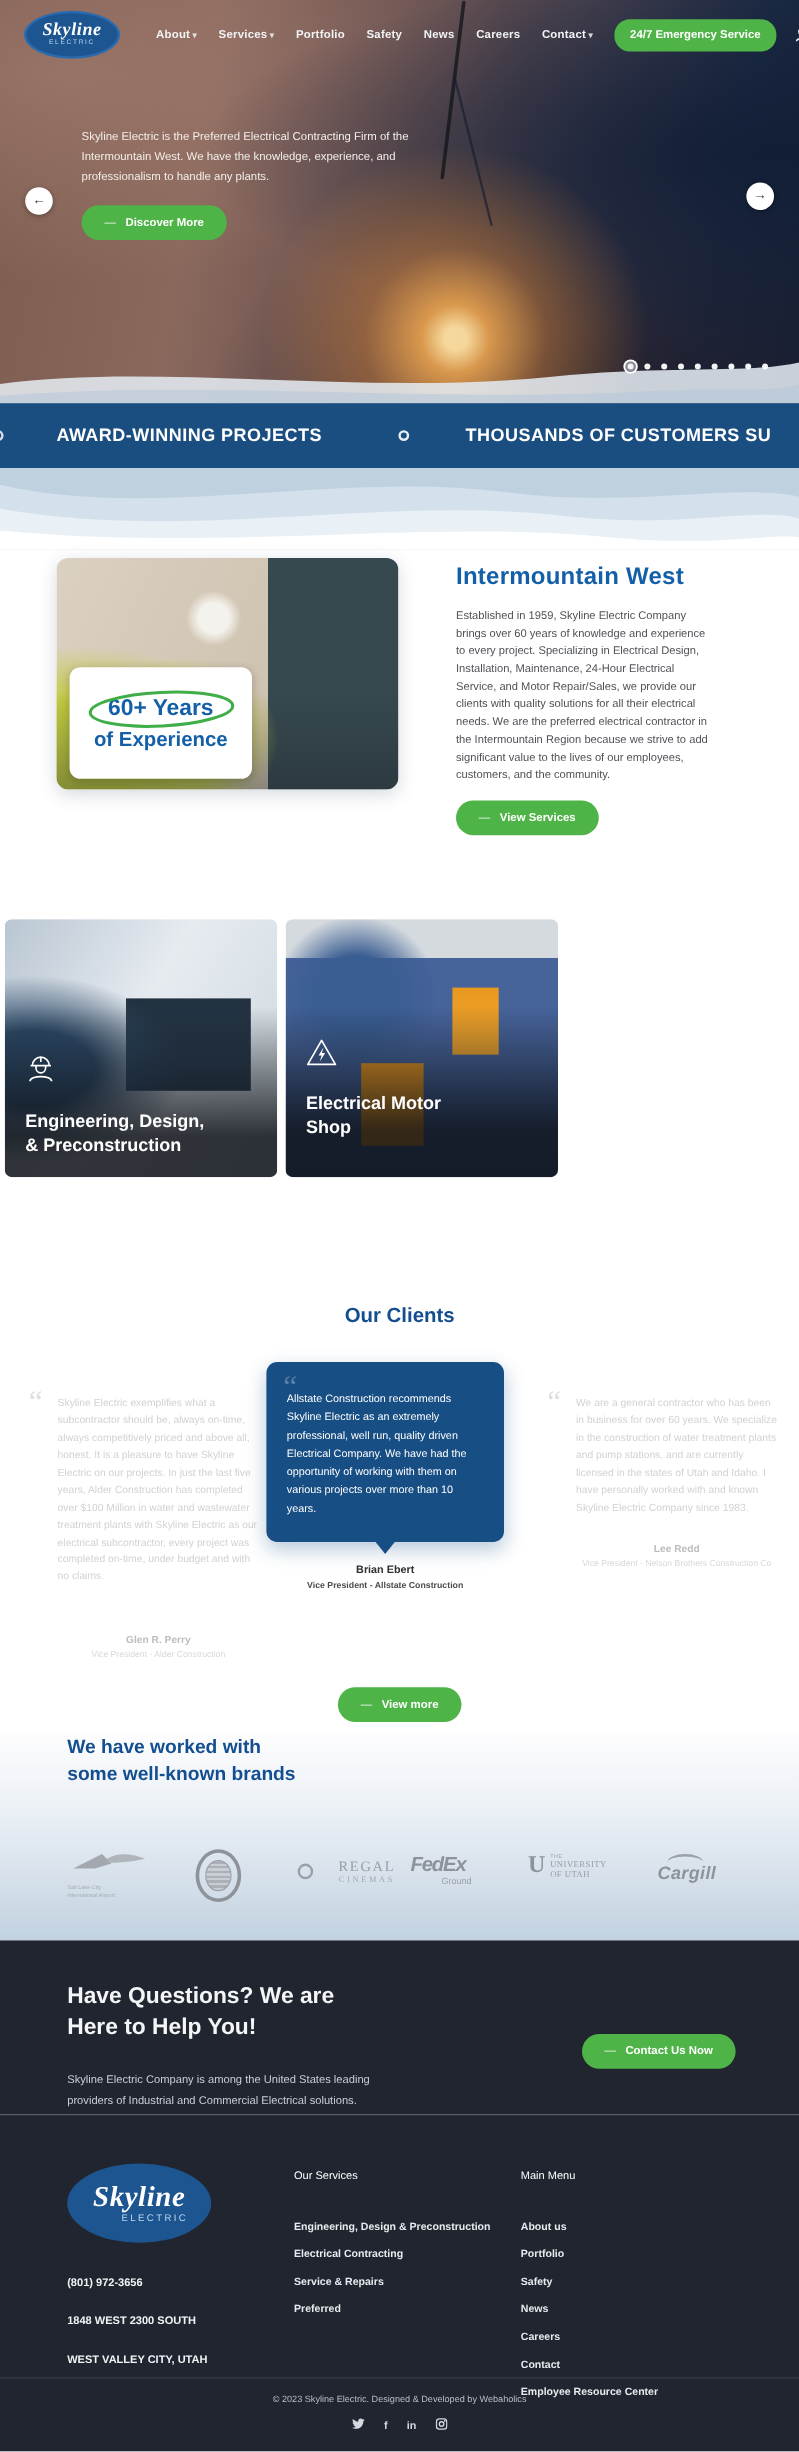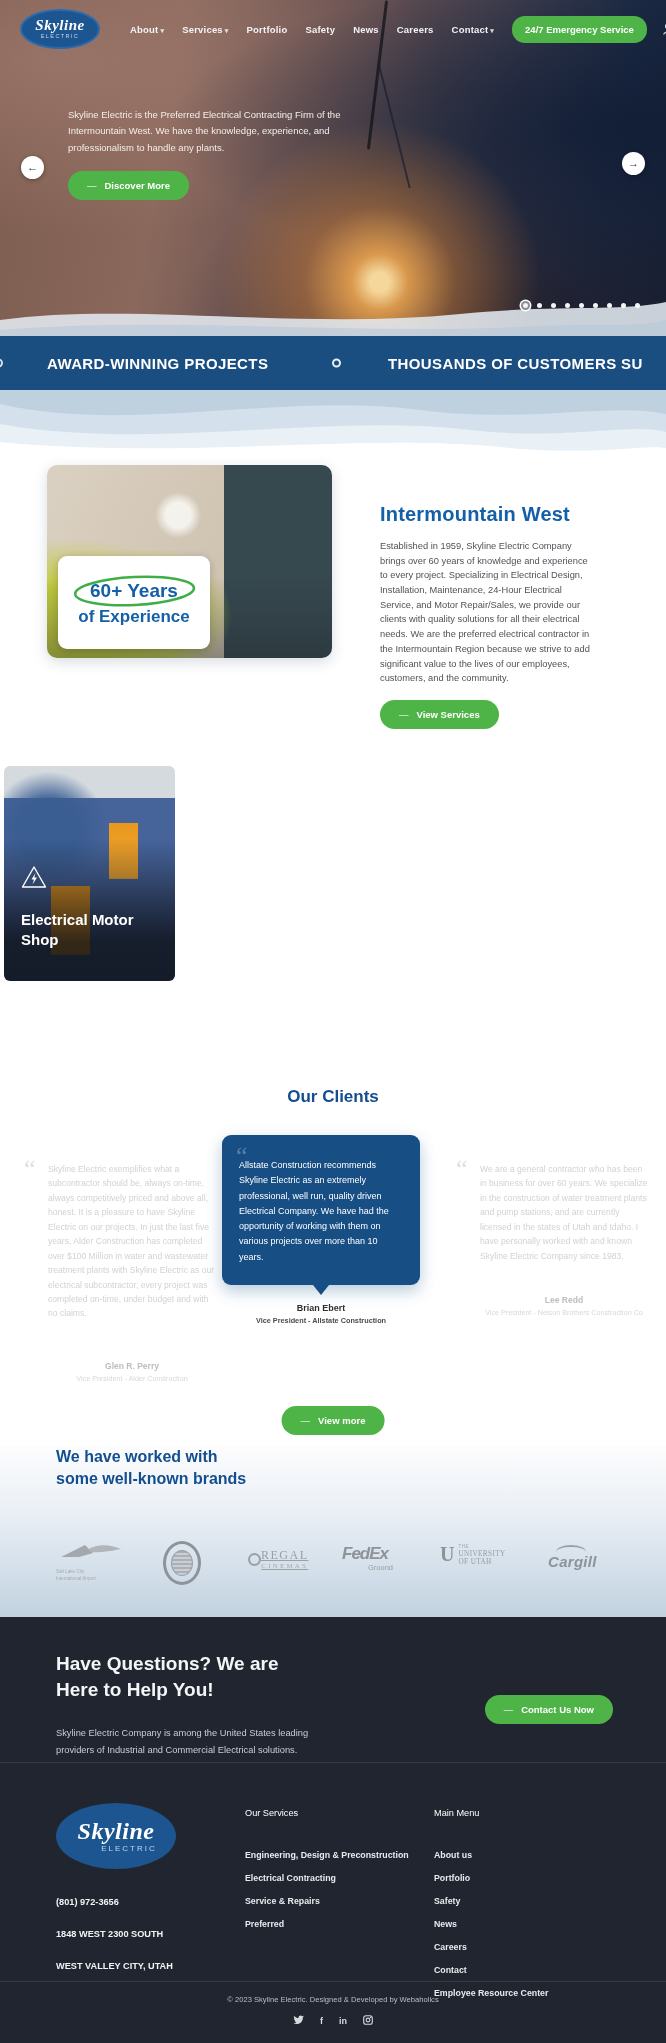--- a/index.html
+++ b/index.html
@@ -64,30 +64,30 @@
       linear-gradient(to top, rgba(30,35,40,.38), rgba(30,35,40,0) 42%),
       radial-gradient(circle at 46% 26%, #f4f2ec 0 6%, rgba(244,242,236,0) 11%),
       radial-gradient(ellipse at 8% 82%, #c3cd3f 0 17%, rgba(195,205,63,0) 38%),
       radial-gradient(ellipse at 36% 78%, #ccd64c 0 13%, rgba(204,214,76,0) 32%),
       linear-gradient(to right, rgba(0,0,0,0) 62%, #36494f 62%),
       linear-gradient(115deg,#dbd1c2,#cfc3b1 60%,#c2b8a8); }
   .exp-badge { position:absolute; left:11px; bottom:9px; width:152px; height:93px; background:#fff; border-radius:9px; display:flex; flex-direction:column; align-items:center; justify-content:center; box-shadow:0 2px 8px rgba(0,0,0,.2); }
   .exp-line1 { position:relative; color:#1460a8; font-size:19px; font-weight:bold; padding:2px 10px; }
   .exp-ellipse { position:absolute; left:-8px; top:-4px; width:116%; height:34px; pointer-events:none; }
   .exp-line2 { color:#1460a8; font-size:17px; font-weight:bold; margin-top:3px; }
-  .about-text { margin-left:48px; width:215px; padding-top:5px;margin-top:33px; }
+  .about-text { margin-left:48px; width:215px; padding-top:5px; }
   .about-title { color:#1460a8; font-size:20px; font-weight:bold; letter-spacing:.2px; }
   .about-body { margin-top:13px; color:#4f5257; font-size:9.3px; line-height:1.58; }
   .about-text .pill-btn { margin-top:14px; }
 
   
   .services { height:340px; background:#fff; padding-top:13px; }
   .services-heading { text-align:center; color:#134e90; font-size:15.5px; font-weight:bold; line-height:1.24; }
   .service-cards { display:flex; gap:7px; padding-left:4px; margin-top:33px; }
-  .service-card { width:171px; height:215px; border-radius:6px; position:relative; overflow:hidden; cursor:pointer; flex:0 0 auto;padding-left:16px; }
+  .service-card { width:227px; height:215px; border-radius:6px; position:relative; overflow:hidden; cursor:pointer; flex:0 0 auto;padding-left:16px; }
   .card-img-1 { background:
       linear-gradient(to top, rgba(14,17,23,.84) 0 16%, rgba(14,17,23,.45) 40%, rgba(14,17,23,0) 66%),
       radial-gradient(ellipse at 10% 58%, #2d4a68 0 18%, rgba(45,74,104,0) 44%),
       linear-gradient(#223140,#2b3f52) no-repeat 82% 48%/46% 36%,
       linear-gradient(120deg,#b9c6d2,#e6ebf0 45%,#ccd7df); }
   .card-img-2 { background:
       linear-gradient(to top, rgba(14,17,23,.84) 0 16%, rgba(14,17,23,.45) 40%, rgba(14,17,23,0) 66%),
       radial-gradient(circle at 74% 40%, #c79a83 0 11%, rgba(199,154,131,0) 24%),
       linear-gradient(#141619,#1d2024) no-repeat 14% 10%/28% 32%,
       linear-gradient(#b5373a,#b5373a) no-repeat 46% 62%/7% 52%,
@@ -109,40 +109,40 @@
   .clients-heading { text-align:center; color:#134e90; font-size:17px; font-weight:bold; }
   .testimonial-row { position:relative; height:250px; margin-top:28px; }
   .quote-glyph { position:absolute; left:-24px; top:-6px; font-family:"Liberation Serif", serif; font-size:26px; color:#dedede; line-height:1; }
   .t-ghost { position:absolute; top:27px; }
   .t-ghost .t-quote { color:#d2d2d2; font-size:8.6px; line-height:1.68; }
   .t-ghost .t-name { color:#bdbdbd; font-size:8.5px; font-weight:bold; text-align:center; }
   .t-ghost .t-role { color:#d8d8d8; font-size:7.2px; text-align:center; margin-top:3px; }
   .t-left { left:48px; width:168px; }
   .t-left .t-name { margin-top:40px; }
   .t-right { left:480px; width:168px; }
-  .t-right .t-name { margin-top:32px; }
+  .t-right .t-name { margin-top:22px; }
   .t-center { position:absolute; left:222px; top:0; width:198px; }
   .t-card { position:relative; background:#174e84; border-radius:9px; padding:23px 17px 20px; box-shadow:0 6px 16px rgba(23,78,132,.3); }
   .t-card .t-quote { color:#fff; font-size:9px; line-height:1.7; position:relative; z-index:1; }
   .t-card .quote-glyph { left:14px; top:8px; color:rgba(255,255,255,.28); }
   .t-pointer { width:0; height:0; border-left:8px solid transparent; border-right:8px solid transparent; border-top:10px solid #174e84; margin:0 auto; }
   .t-center .t-name { color:#2f2f2f; font-size:9px; font-weight:bold; text-align:center; margin-top:8px; }
   .t-center .t-role { color:#4c4c4c; font-size:7.3px; font-weight:bold; text-align:center; margin-top:3px; }
   .view-more-btn { position:absolute; top:346px; left:50%; transform:translateX(-50%); }
 
   
   .brands { height:172px; position:relative; background:linear-gradient(180deg,#fdfdfe 0%,#e9eff5 40%,#c2d2e0 100%); overflow:hidden; }
   .brands-heading { position:absolute; left:56px; top:1px; color:#134e90; font-size:16px; font-weight:bold; line-height:1.35; }
   .brand { position:absolute; color:#9aa0a6; text-align:center; }
   .b-slc { left:52px; top:96px; width:78px; }
   .slc-text { font-size:4.6px; color:#a8adb2; line-height:1.5; margin-top:2px; text-align:left; padding-left:4px; }
   .b-seal { left:163px; top:96px; }
   .seal-ring { width:38px; height:44px; border:3px solid #8e939a; border-radius:50%; display:flex; align-items:center; justify-content:center; }
   .seal-core { width:22px; height:26px; border:1.5px solid #9aa0a6; border-radius:50%; background:repeating-linear-gradient(0deg,#c9ced4 0 2px,#aab0b6 2px 4px); }
-  .b-regal { left:248px; top:104px; display:flex; align-items:center; gap:0;text-decoration:underline; }
+  .b-regal { left:248px; top:104px; display:flex; align-items:center; gap:21px; }
   .regal-emblem { width:13px; height:13px; border:2px solid #9aa0a6; border-radius:50%; flex:0 0 auto; }
   .regal-t1 { font-family:"Liberation Serif", serif; font-size:12px; letter-spacing:1.5px; color:#989ea4; line-height:1; }
   .regal-t2 { font-family:"Liberation Serif", serif; font-size:7px; letter-spacing:2.2px; color:#a4aab0; line-height:1; margin-top:2px; }
   .b-fedex { left:342px; top:100px; text-align:left; }
   .fedex-t1 { font-size:17px; font-weight:bold; color:#8d9399; letter-spacing:-1px; font-style:italic; line-height:1; }
   .fedex-t2 { font-size:7.5px; color:#9aa0a6; margin:2px 0 0 26px; line-height:1; }
   .b-uofu { left:440px; top:100px; display:flex; gap:4px; align-items:flex-start; text-align:left; }
   .uofu-u { font-family:"Liberation Serif", serif; font-size:20px; font-weight:bold; color:#8d9399; line-height:.9; }
   .uofu-t { line-height:1; }
   .uofu-the { font-size:4.5px; letter-spacing:.5px; color:#a0a6ac; }
@@ -267,20 +267,33 @@
     <button class="pill-btn">
       <span class="pill-dash">—</span>
       <span>View Services</span>
     </button>
   </div>
 </section>
 
 <section class="services">
   <div class="service-cards">
 
+    <div class="service-card c1 card-img-1">
+      <svg class="card-icon" width="26" height="26" viewBox="0 0 26 26">
+        <path d="M6 11 a7 7 0 0 1 14 0" fill="none" stroke="#fff" stroke-width="1.4"></path>
+        <line x1="4.5" y1="11" x2="21.5" y2="11" stroke="#fff" stroke-width="1.4"></line>
+        <path d="M9 11 v2 a4 4 0 0 0 8 0 v-2" fill="none" stroke="#fff" stroke-width="1.4"></path>
+        <line x1="13" y1="4" x2="13" y2="8" stroke="#fff" stroke-width="1.4"></line>
+        <path d="M4 24 c0-5 18-5 18 0" fill="none" stroke="#fff" stroke-width="1.4"></path>
+      </svg>
+      <div class="card-label">
+        <div>Engineering, Design,</div>
+        <div>&amp; Preconstruction</div>
+      </div>
+    </div>
 
 
     <div class="service-card c3 card-img-3">
       <svg class="card-icon" width="26" height="24" viewBox="0 0 26 24">
         <path d="M13 2 L24.5 22 L1.5 22 Z" fill="none" stroke="#fff" stroke-width="1.4" stroke-linejoin="round"></path>
         <path d="M14.5 8 L10.5 14.5 L13 14.5 L11.5 19.5 L16 12.5 L13.3 12.5 Z" fill="#fff"></path>
       </svg>
       <div class="card-label">
         <div>Electrical Motor</div>
         <div>Shop</div>

